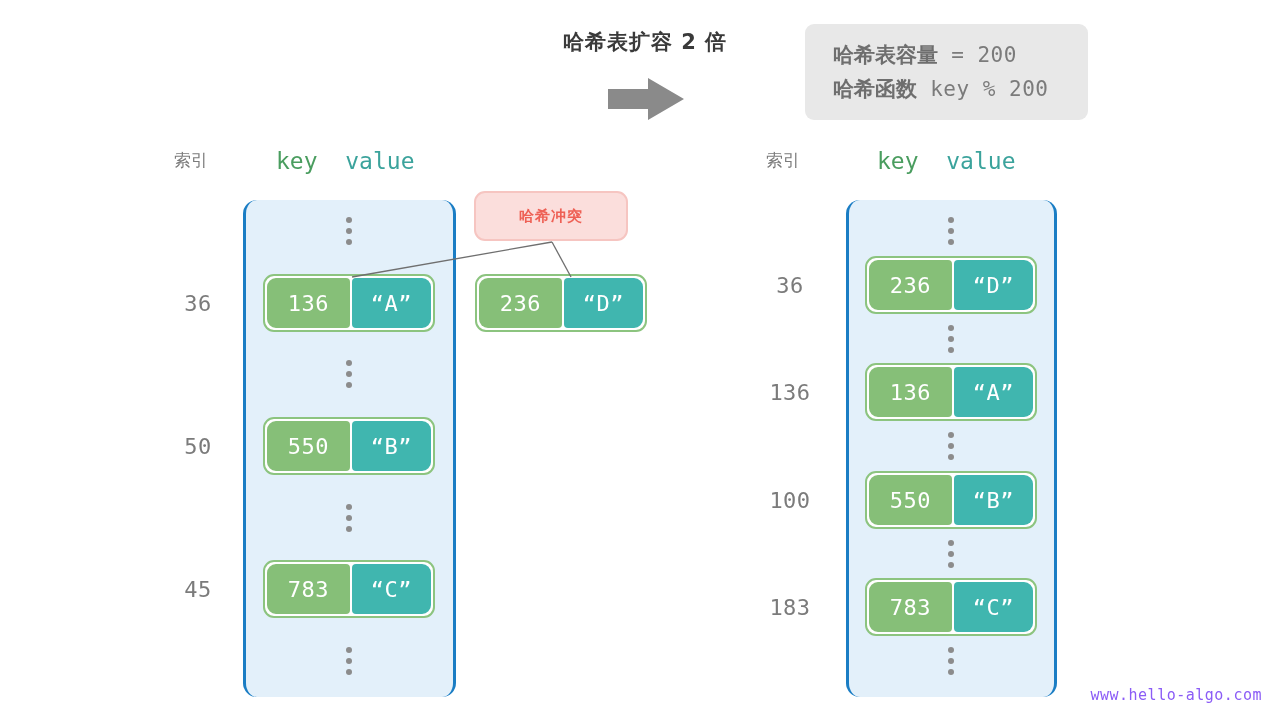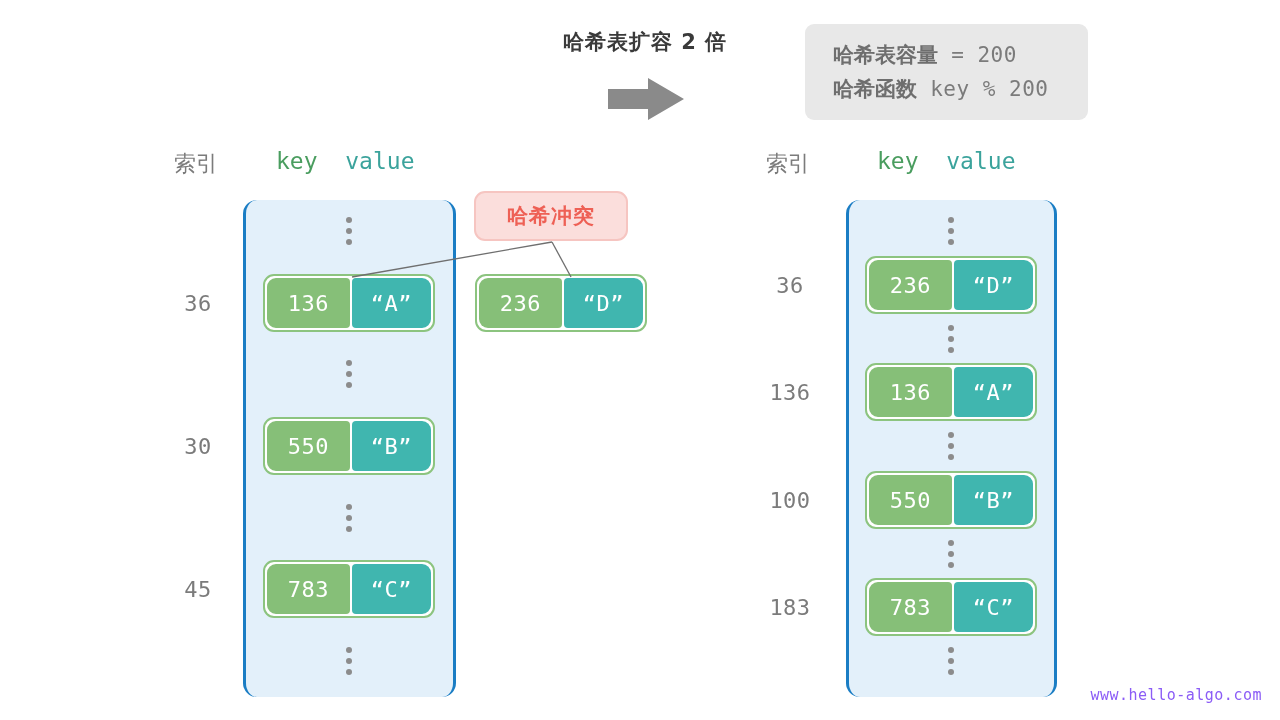--- a/index.html
+++ b/index.html
@@ -71,21 +71,21 @@
   
   .col-head {
     position: absolute;
     font-size: 23px;
     font-family: "DejaVu Sans Mono", "Liberation Mono", monospace;
     white-space: pre;
   }
   .col-head.idx {
     color: #7b7b7b;
     font-family: "DejaVu Sans", "Liberation Sans", sans-serif;
-    font-size: 22px;
+    font-size: 17px;
   }
   .col-head .k { color: #4a9d5f; }
   .col-head .v { color: #3ba39c; }
 
   
   .bucket {
     position: absolute;
     background: #e3f0fa;
     border-left: 3px solid #1a7dc4;
     border-right: 3px solid #1a7dc4;
@@ -155,21 +155,21 @@
   
   .collision-badge {
     position: absolute;
     background: #fbdedc;
     border: 2px solid #f6c5c1;
     border-radius: 11px;
     display: flex;
     align-items: center;
     justify-content: center;
     color: #ee6055;
-    font-size: 21px;
+    font-size: 15px;
     font-weight: bold;
     letter-spacing: 1px;
     box-sizing: border-box;
     white-space: pre;
   }
 
   
   .leaders {
     position: absolute;
     left: 0; top: 0;
@@ -232,21 +232,21 @@
       <i></i>
       <i></i>
     </div>
 
   <div class="idx-label" style="left:198px; top:303px;">36</div>
   <div class="pair" style="left:349px; top:303px; width:172px; height:58px;">
     <div class="cell key" style="width:84px;">136</div>
     <div class="cell val" style="width:80px;">“A”</div>
   </div>
 
-  <div class="idx-label" style="left:198px; top:446px;">30</div>
+  <div class="idx-label" style="left:198px; top:446px;">50</div>
   <div class="pair" style="left:349px; top:446px; width:172px; height:58px;">
     <div class="cell key" style="width:84px;">550</div>
     <div class="cell val" style="width:80px;">“B”</div>
   </div>
 
   <div class="idx-label" style="left:198px; top:589px;">45</div>
   <div class="pair" style="left:349px; top:589px; width:172px; height:58px;">
     <div class="cell key" style="width:84px;">783</div>
     <div class="cell val" style="width:80px;">“C”</div>
   </div>

